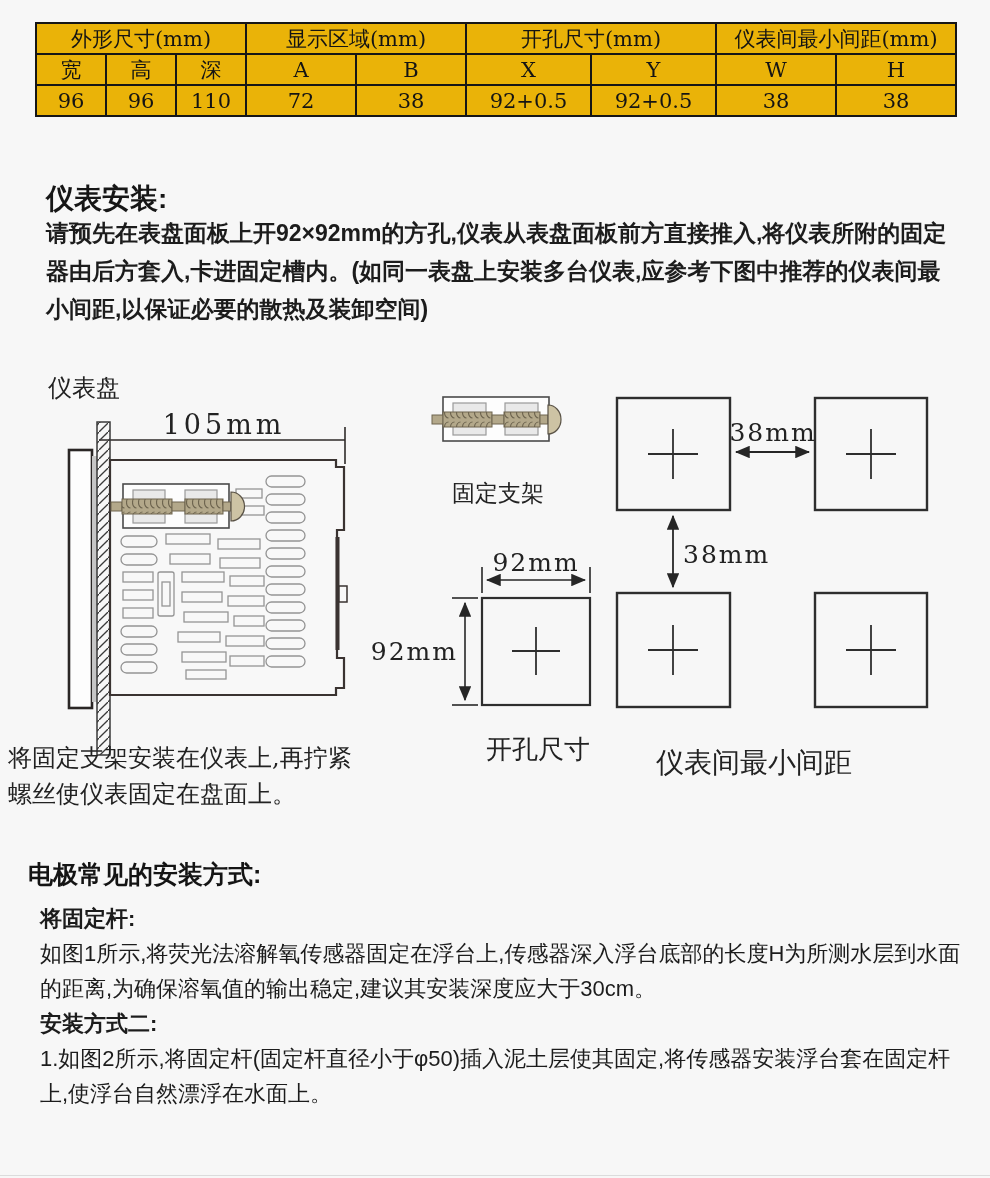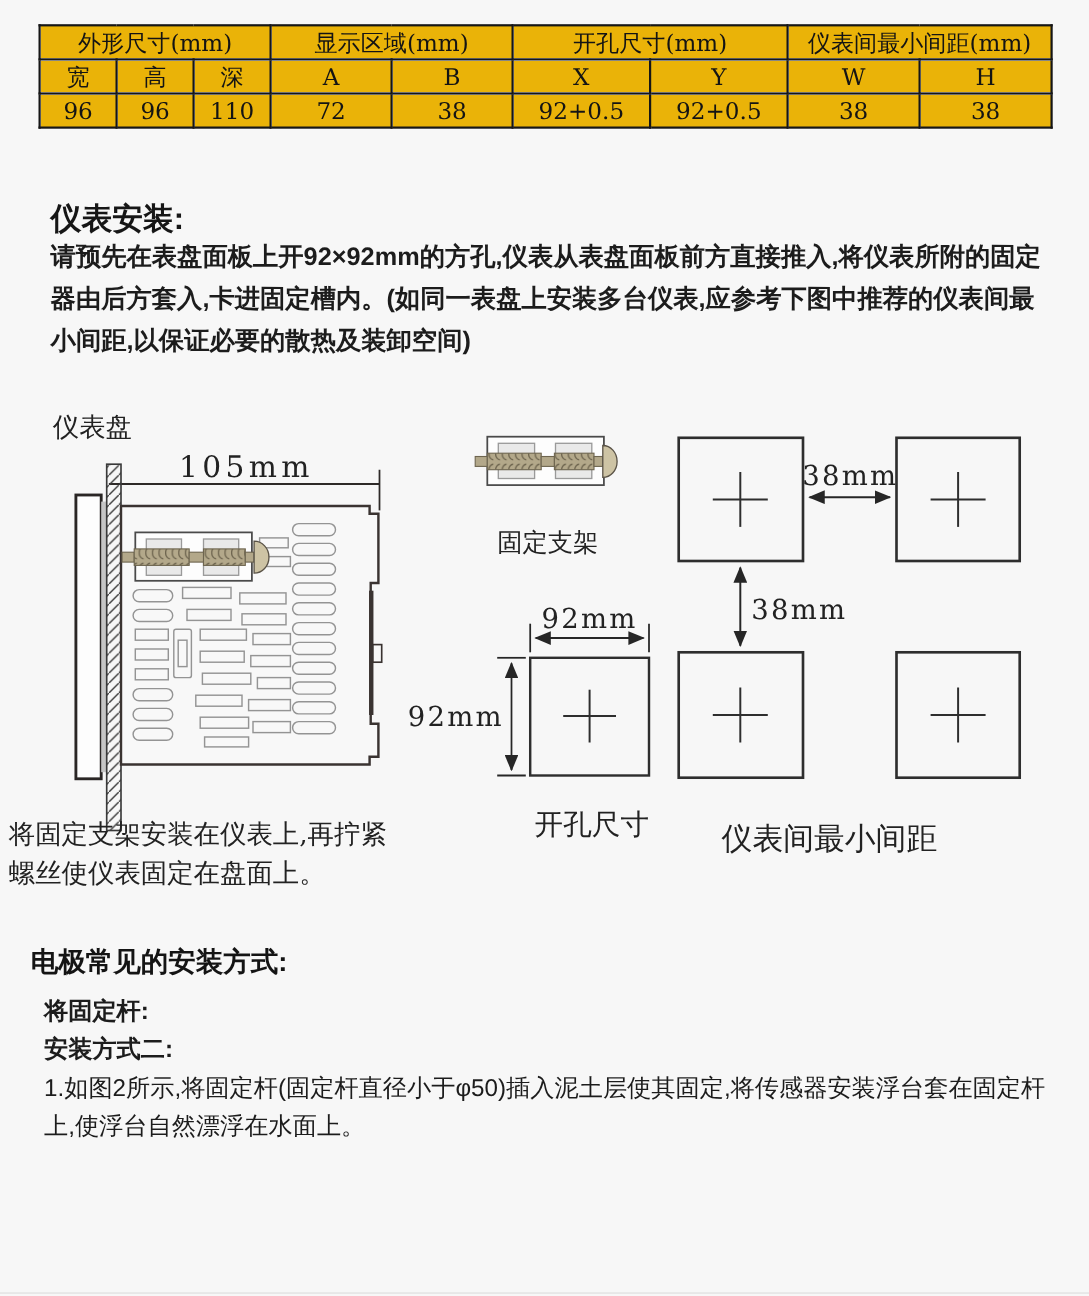--- a/index.html
+++ b/index.html
@@ -248,18 +248,19 @@
   <g>
     <text x="8" y="766" class="cap">将固定支架安装在仪表上,再拧紧</text>
     <text x="8" y="802" class="cap">螺丝使仪表固定在盘面上。</text>
   </g>
 </svg>
 
 <div class="abs" style="left:28px;top:858px;width:935px;">
   <div class="h2">电极常见的安装方式:</div>
   <div style="margin-left:12px;">
     <p class="sub">将固定杆:</p>
+    <p class="para">如图1所示,将荧光法溶解氧传感器固定在浮台上,传感器深入浮台底部的长度H为所测水层到水面的距离,为确保溶氧值的输出稳定,建议其安装深度应大于30cm。</p>
     <p class="sub">安装方式二:</p>
     <p class="para">1.如图2所示,将固定杆(固定杆直径小于φ50)插入泥土层使其固定,将传感器安装浮台套在固定杆上,使浮台自然漂浮在水面上。</p>
   </div>
 </div>
 
 <div class="bottom-rule"></div>
 
 </body></html>

